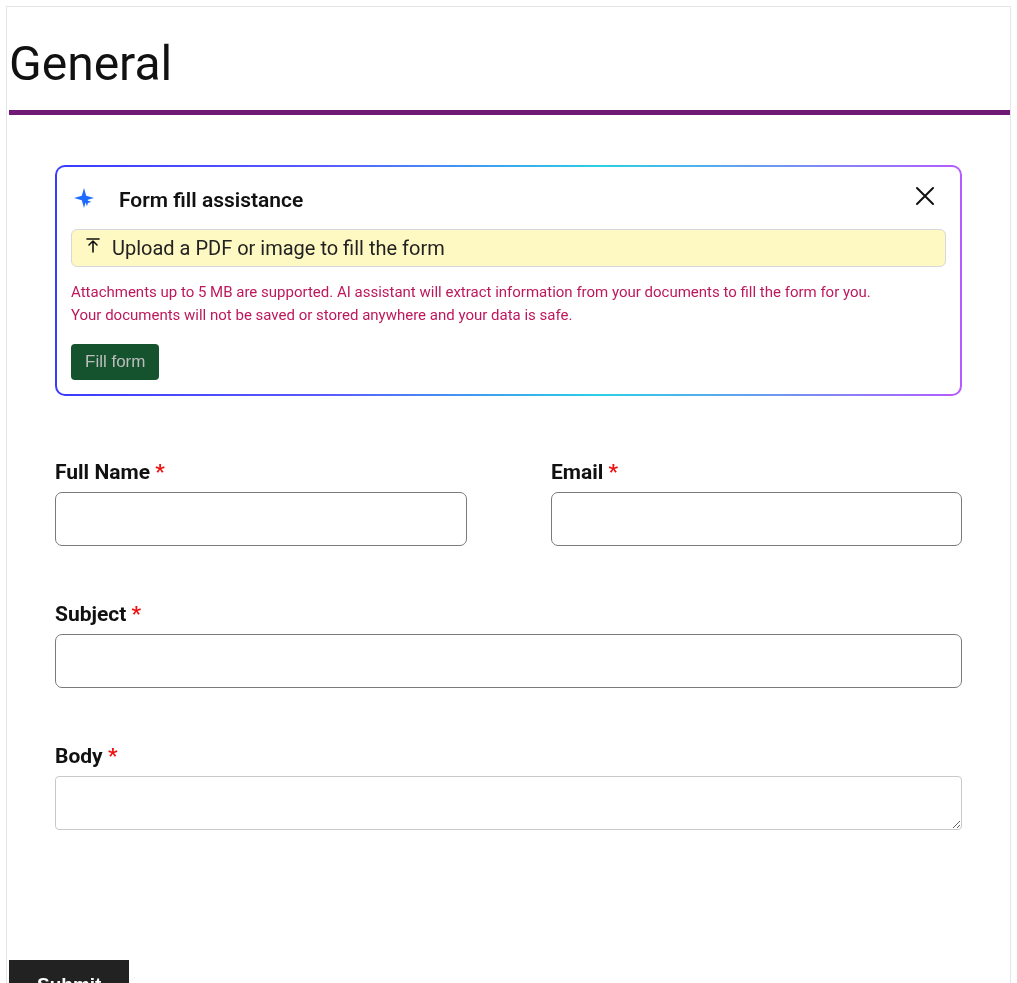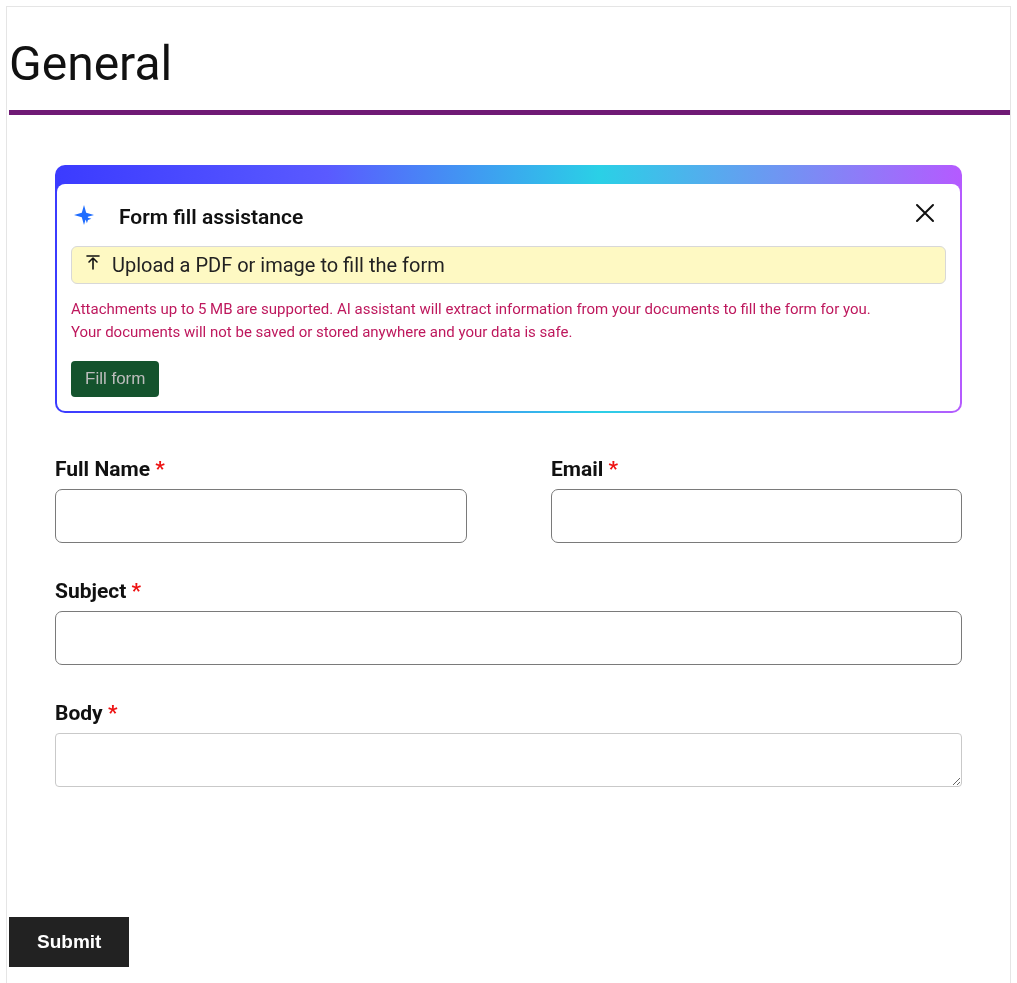--- a/index.html
+++ b/index.html
@@ -45,21 +45,20 @@
       border: none;
       padding: 2px; 
       background: linear-gradient(90deg, #3b3bff 0%, #5a5aff 30%, #2ad0e6 60%, #b55aff 100%);
       border-radius: 10px;
     }
     .assist-inner {
       background: #fff;
       border-radius: 8px;
       padding: 18px 14px 14px 14px;
       position: relative;
-      margin-top: 17px;
     }
     .assist-header {
       display: flex;
       align-items: center;
       gap: 18px;
       margin-bottom: 14px;
     }
     .assist-header .sparkle-wrap {
        width: 30px;
        height: 30px;
@@ -110,20 +109,21 @@
       cursor: default;
     }
     .form-grid {
       display: grid;
       grid-template-columns: 1fr 1fr;
       column-gap: 84px;
       row-gap: 0;
     }
     .form-field {
       margin-bottom: 36px;
+      margin-top: 20px;
     }
     .form-field.full {
       grid-column: 1 / span 2;
     }
     .field-label {
       font-size: 21px;
       font-weight: 700;
       color: #111;
       margin-bottom: 8px;
       display: block;

